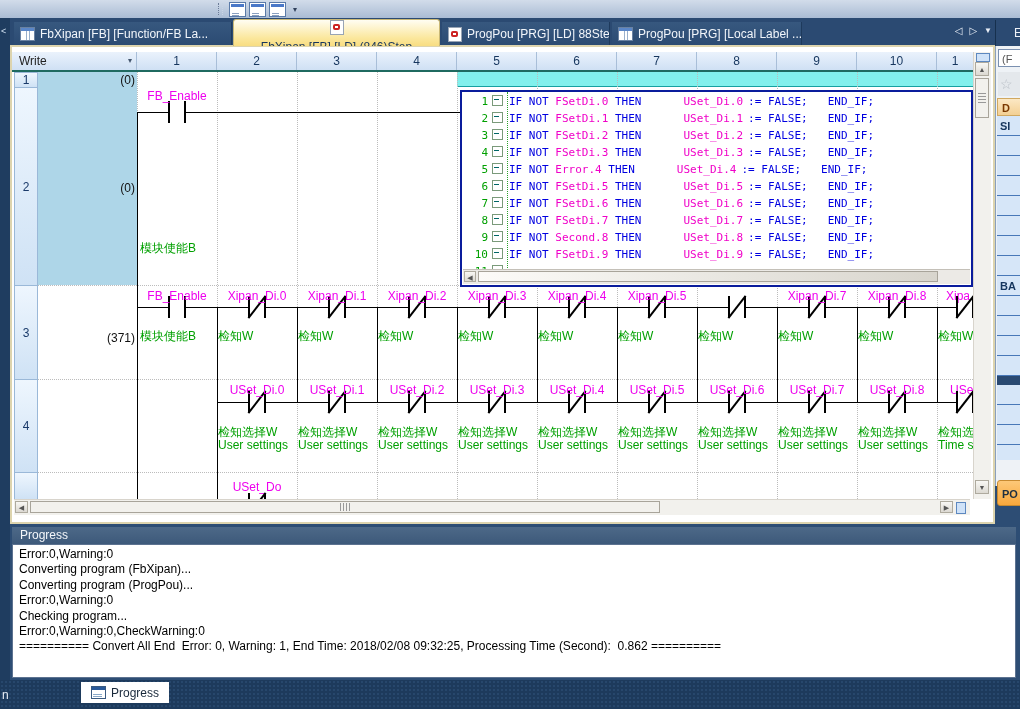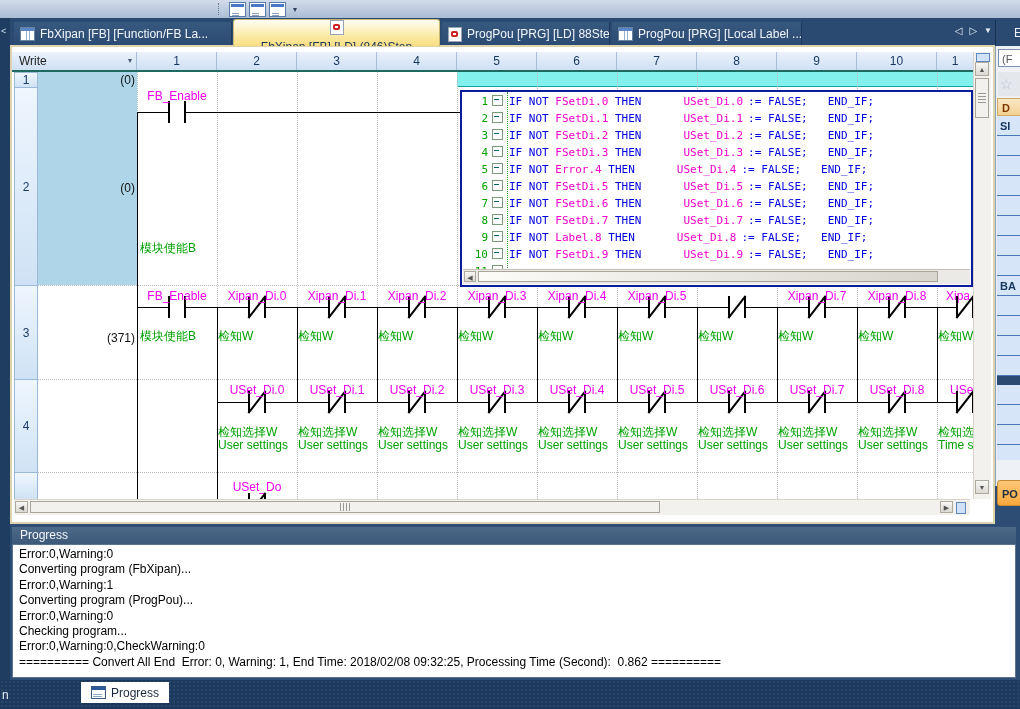--- a/index.html
+++ b/index.html
@@ -430,21 +430,21 @@
       <div id="st-box" class="abs">
         <div id="st-lines">
             <div class="st-line" style="top:1px;"><span class="st-num">1</span><span class="st-fold"></span><span class="kw">IF NOT </span><span class="stvar">FSetDi.0</span><span class="kw"> THEN</span><span class="gapA"></span><span class="stvar">USet_Di.0</span><span class="gapB"></span><span class="kw">:= FALSE;</span><span class="gapC"></span><span class="kw">END_IF;</span></div>
             <div class="st-line" style="top:18px;"><span class="st-num">2</span><span class="st-fold"></span><span class="kw">IF NOT </span><span class="stvar">FSetDi.1</span><span class="kw"> THEN</span><span class="gapA"></span><span class="stvar">USet_Di.1</span><span class="gapB"></span><span class="kw">:= FALSE;</span><span class="gapC"></span><span class="kw">END_IF;</span></div>
             <div class="st-line" style="top:35px;"><span class="st-num">3</span><span class="st-fold"></span><span class="kw">IF NOT </span><span class="stvar">FSetDi.2</span><span class="kw"> THEN</span><span class="gapA"></span><span class="stvar">USet_Di.2</span><span class="gapB"></span><span class="kw">:= FALSE;</span><span class="gapC"></span><span class="kw">END_IF;</span></div>
             <div class="st-line" style="top:52px;"><span class="st-num">4</span><span class="st-fold"></span><span class="kw">IF NOT </span><span class="stvar">FSetDi.3</span><span class="kw"> THEN</span><span class="gapA"></span><span class="stvar">USet_Di.3</span><span class="gapB"></span><span class="kw">:= FALSE;</span><span class="gapC"></span><span class="kw">END_IF;</span></div>
             <div class="st-line" style="top:69px;"><span class="st-num">5</span><span class="st-fold"></span><span class="kw">IF NOT </span><span class="stvar">Error.4</span><span class="kw"> THEN</span><span class="gapA"></span><span class="stvar">USet_Di.4</span><span class="gapB"></span><span class="kw">:= FALSE;</span><span class="gapC"></span><span class="kw">END_IF;</span></div>
             <div class="st-line" style="top:86px;"><span class="st-num">6</span><span class="st-fold"></span><span class="kw">IF NOT </span><span class="stvar">FSetDi.5</span><span class="kw"> THEN</span><span class="gapA"></span><span class="stvar">USet_Di.5</span><span class="gapB"></span><span class="kw">:= FALSE;</span><span class="gapC"></span><span class="kw">END_IF;</span></div>
             <div class="st-line" style="top:103px;"><span class="st-num">7</span><span class="st-fold"></span><span class="kw">IF NOT </span><span class="stvar">FSetDi.6</span><span class="kw"> THEN</span><span class="gapA"></span><span class="stvar">USet_Di.6</span><span class="gapB"></span><span class="kw">:= FALSE;</span><span class="gapC"></span><span class="kw">END_IF;</span></div>
             <div class="st-line" style="top:120px;"><span class="st-num">8</span><span class="st-fold"></span><span class="kw">IF NOT </span><span class="stvar">FSetDi.7</span><span class="kw"> THEN</span><span class="gapA"></span><span class="stvar">USet_Di.7</span><span class="gapB"></span><span class="kw">:= FALSE;</span><span class="gapC"></span><span class="kw">END_IF;</span></div>
-            <div class="st-line" style="top:137px;"><span class="st-num">9</span><span class="st-fold"></span><span class="kw">IF NOT </span><span class="stvar">Label.8</span><span class="kw"> THEN</span><span class="gapA"></span><span class="stvar">USet_Di.8</span><span class="gapB"></span><span class="kw">:= FALSE;</span><span class="gapC"></span><span class="kw">END_IF;</span></div>
+            <div class="st-line" style="top:137px;"><span class="st-num">9</span><span class="st-fold"></span><span class="kw">IF NOT </span><span class="stvar">Second.8</span><span class="kw"> THEN</span><span class="gapA"></span><span class="stvar">USet_Di.8</span><span class="gapB"></span><span class="kw">:= FALSE;</span><span class="gapC"></span><span class="kw">END_IF;</span></div>
             <div class="st-line" style="top:154px;"><span class="st-num">10</span><span class="st-fold"></span><span class="kw">IF NOT </span><span class="stvar">FSetDi.9</span><span class="kw"> THEN</span><span class="gapA"></span><span class="stvar">USet_Di.9</span><span class="gapB"></span><span class="kw">:= FALSE;</span><span class="gapC"></span><span class="kw">END_IF;</span></div>
             <div class="st-line" style="top:171px;"><span class="st-num">11</span><span class="st-fold"></span></div>
           </div>
         <div id="st-foldline"></div>
         <div id="st-hscroll">
           <div class="sb-btn" style="left:1px;top:1px;width:12px;height:11px;line-height:11px;">◀</div>
           <div class="sb-thumb" style="left:15px;top:1px;width:460px;height:11px;"></div>
         </div>
       </div>
     </div>
@@ -491,21 +491,20 @@
         </div>
       <div id="rp-tab" class="abs">PO</div>
     </div>
   </div>
 
   <div id="progress-panel" class="abs">
     <div id="progress-header" class="abs">Progress</div>
     <div id="progress-log" class="abs">
         <div class="log-line">Error:0,Warning:0</div>
         <div class="log-line">Converting program (FbXipan)...</div>
-        <div class="log-line">Error:0,Warning:1</div>
         <div class="log-line">Converting program (ProgPou)...</div>
         <div class="log-line">Error:0,Warning:0</div>
         <div class="log-line">Checking program...</div>
         <div class="log-line">Error:0,Warning:0,CheckWarning:0</div>
         <div class="log-line">========== Convert All End  Error: 0, Warning: 1, End Time: 2018/02/08 09:32:25, Processing Time (Second):  0.862 ==========</div>
       </div>
   </div>
 
   <div id="bottom-bar" class="abs">
     <div id="partial-tab" class="abs">n</div>

